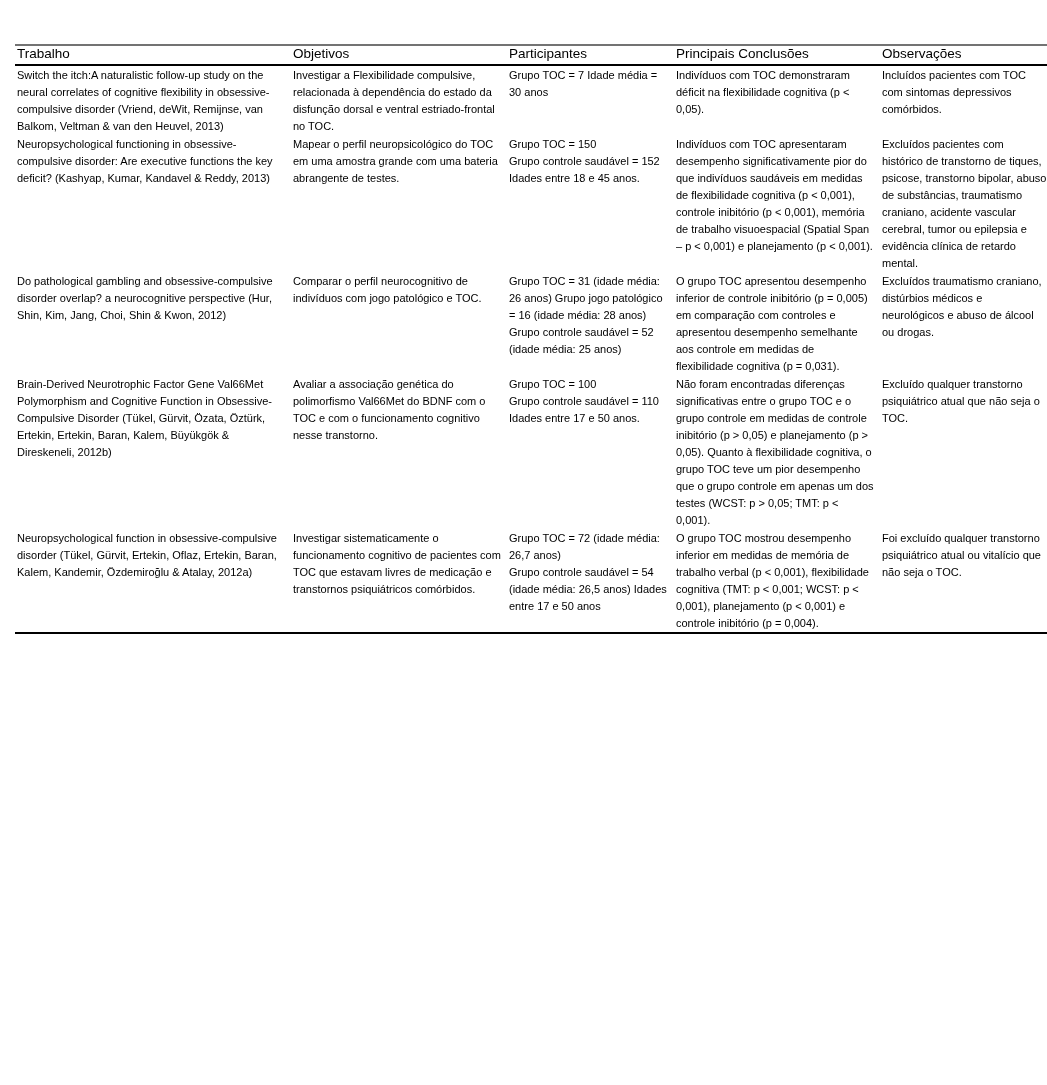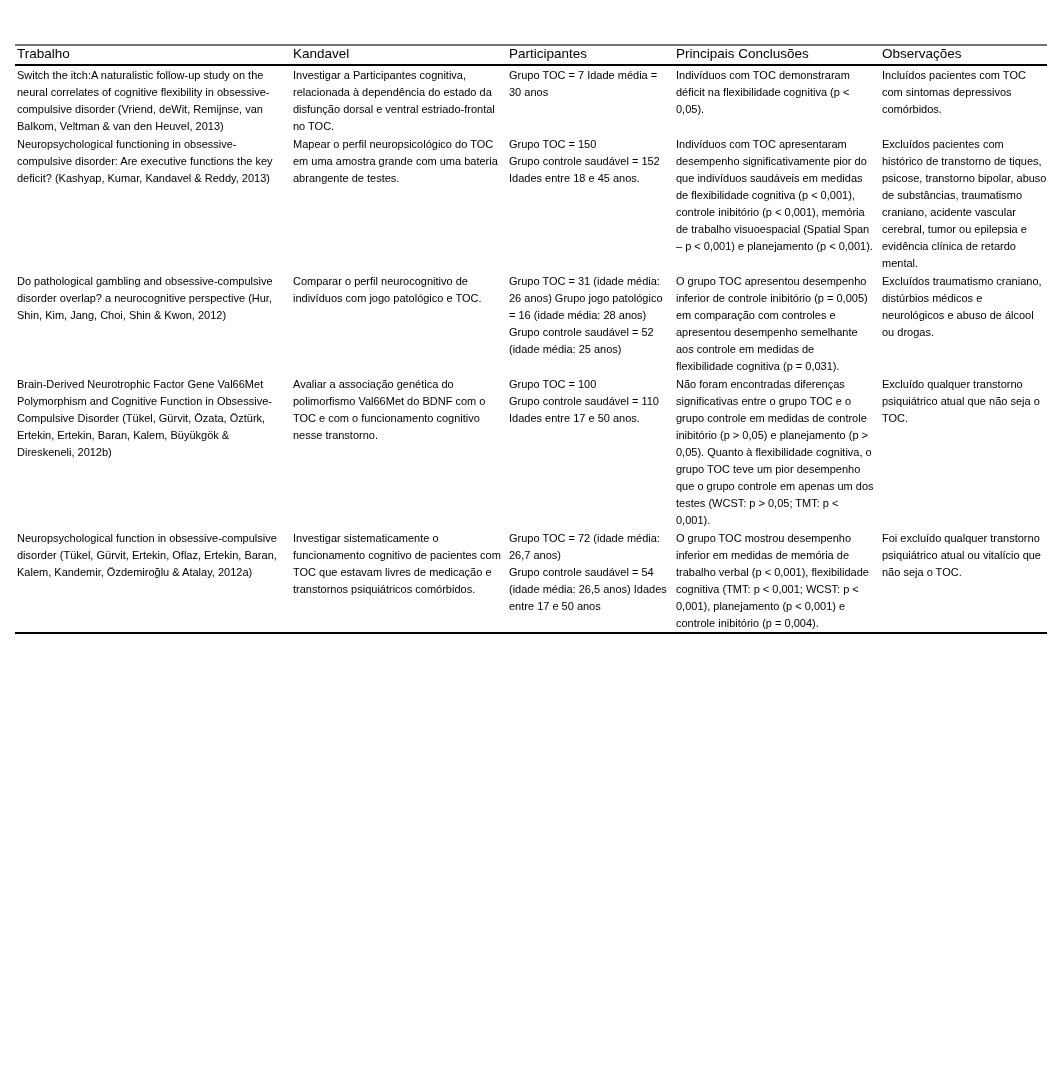--- a/index.html
+++ b/index.html
@@ -57,30 +57,30 @@
     <colgroup>
       <col style="width:276px">
       <col style="width:216px">
       <col style="width:167px">
       <col style="width:206px">
       <col style="width:173px">
     </colgroup>
     <thead>
       <tr>
         <th>Trabalho</th>
-        <th>Kandavel</th>
+        <th>Objetivos</th>
         <th>Participantes</th>
         <th>Principais Conclusões</th>
         <th>Observações</th>
       </tr>
     </thead>
     <tbody>
       <tr>
         <td class="col-trabalho">Switch the itch:A naturalistic follow-up study on the neural correlates of cognitive flexibility in obsessive-compulsive disorder (Vriend, deWit, Remijnse, van Balkom, Veltman &amp; van den Heuvel, 2013)</td>
-        <td class="col-objetivos">Investigar a Participantes cognitiva, relacionada à dependência do estado da disfunção dorsal e ventral estriado-frontal no TOC.</td>
+        <td class="col-objetivos">Investigar a Flexibilidade compulsive, relacionada à dependência do estado da disfunção dorsal e ventral estriado-frontal no TOC.</td>
         <td class="col-participantes">Grupo TOC = 7 Idade média = 30 anos</td>
         <td class="col-conclusoes">Indivíduos com TOC demonstraram déficit na flexibilidade cognitiva (p &lt; 0,05).</td>
         <td class="col-observacoes">Incluídos pacientes com TOC com sintomas depressivos comórbidos.</td>
       </tr>
       <tr>
         <td class="col-trabalho">Neuropsychological functioning in obsessive- compulsive disorder: Are executive functions the key deficit? (Kashyap, Kumar, Kandavel &amp; Reddy, 2013)</td>
         <td class="col-objetivos">Mapear o perfil neuropsicológico do TOC em uma amostra grande com uma bateria abrangente de testes.</td>
         <td class="col-participantes">Grupo TOC = 150
 Grupo controle saudável = 152 Idades entre 18 e 45 anos.</td>
         <td class="col-conclusoes">Indivíduos com TOC apresentaram desempenho significativamente pior do que indivíduos saudáveis em medidas de flexibilidade cognitiva (p &lt; 0,001), controle inibitório (p &lt; 0,001), memória de trabalho visuoespacial (Spatial Span – p &lt; 0,001) e planejamento (p &lt; 0,001).</td>

